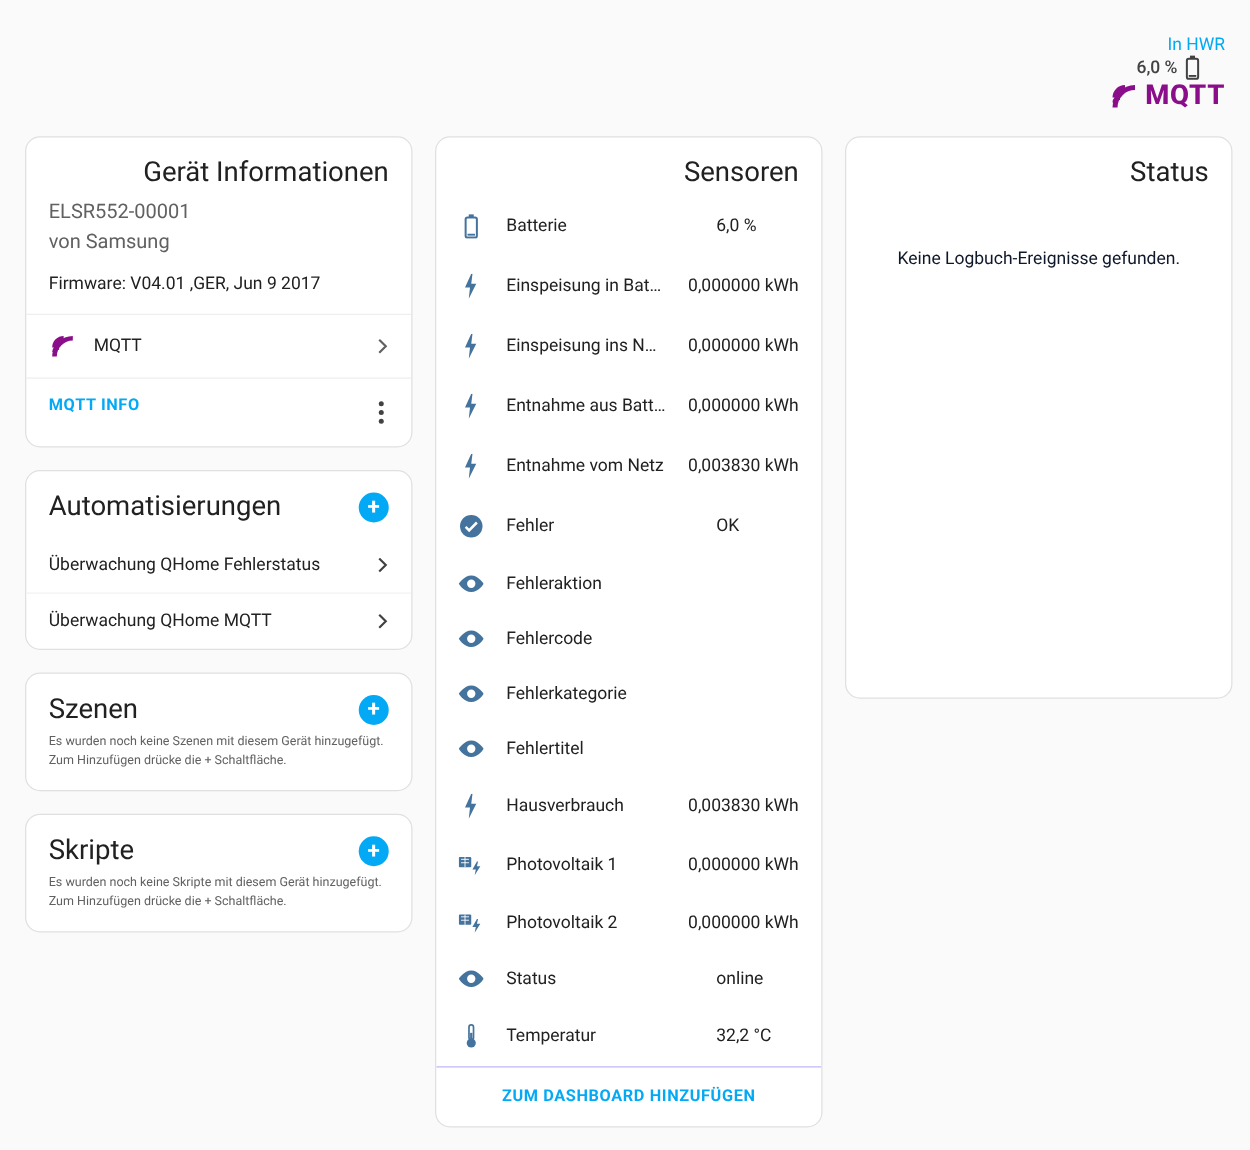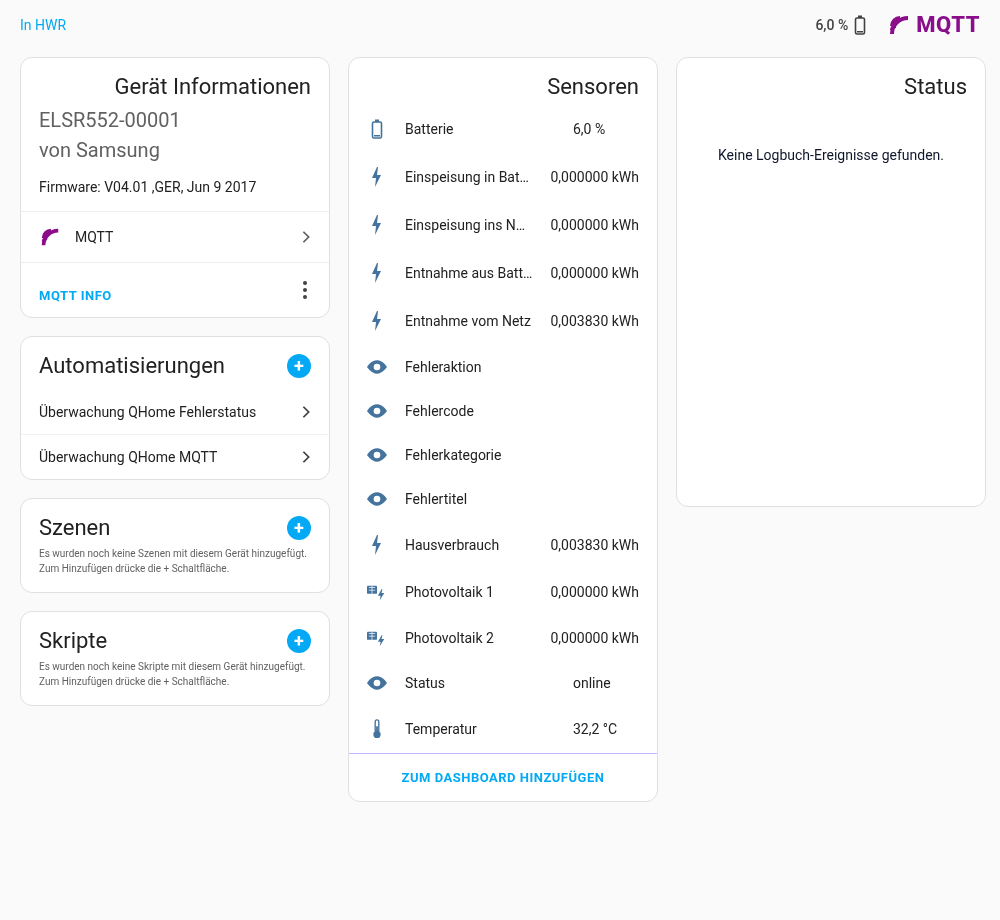--- a/index.html
+++ b/index.html
@@ -6,22 +6,23 @@
   body {
     font-family: -apple-system, BlinkMacSystemFont, "Segoe UI", Roboto, Arial, sans-serif;
     background: #fafafa;
     color: #212121;
     width: 1000px;
     height: 920px;
     overflow: hidden;
   }
   .topbar {
     display: flex;
-    align-items: center;
-    padding: 12px 20px 10px 20px;
+    align-items: flex-end;
+    padding: 28px 20px 10px 20px;
+    flex-direction: column;
   }
   .breadcrumb {
     color: #03a9f4;
     font-size: 14px;
   }
   .spacer { flex: 1; }
   .battery-status {
     display: flex;
     align-items: center;
     gap: 6px;
@@ -59,21 +60,21 @@
   }
   .card-header-row {
     display: flex;
     align-items: center;
     justify-content: space-between;
     padding: 16px 18px 6px 18px;
   }
   .card-header-row h2 { margin: 0; }
   .sub {
     color: #616161;
-    font-size: 20px;
+    font-size: 16px;
     line-height: 1.5;
     margin-top: 6px;
   }
   .firmware {
     color: #212121;
     font-size: 14px;
     margin-top: 14px;
   }
   .row-link {
     display: flex;
@@ -81,21 +82,21 @@
     padding: 14px 18px;
     border-top: 1px solid #eee;
     gap: 14px;
     font-size: 14px;
     color: #212121;
     cursor: pointer;
   }
   .row-link .label { flex: 1; }
   .row-footer {
     display: flex;
-    align-items: flex-end;
+    align-items: flex-start;
     justify-content: space-between;
     padding: 14px 18px;
     border-top: 1px solid #eee;
   }
   .row-footer .linkbtn {
     color: #03a9f4;
     font-size: 13px;
     font-weight: 700;
     letter-spacing: 0.5px;
     cursor: pointer;
@@ -311,20 +312,30 @@
             <span class="icon">
               <svg width="14" height="20" viewBox="0 0 12 20">
                 <path fill="#44739e" d="M6 0L1 11h4l-1 9 6-12H6l1-8z"></path>
               </svg>
             </span>
             <span class="name">Entnahme vom Netz</span>
             <span class="value">0,003830 kWh</span>
           </div>
           <div class="sensor-row">
             <span class="icon">
+              <svg width="20" height="20" viewBox="0 0 20 20">
+                <circle cx="10" cy="10" r="9" fill="#44739e"></circle>
+                <path d="M5.5 10.5l2.8 2.8L14.5 7" fill="none" stroke="#fff" stroke-width="2"></path>
+              </svg>
+            </span>
+            <span class="name">Fehler</span>
+            <span class="value">OK</span>
+          </div>
+          <div class="sensor-row">
+            <span class="icon">
               <svg width="20" height="14" viewBox="0 0 24 16">
                 <path fill="#44739e" d="M12 0C5 0 0 8 0 8s5 8 12 8 12-8 12-8S19 0 12 0zm0 12a4 4 0 110-8 4 4 0 010 8z"></path>
               </svg>
             </span>
             <span class="name">Fehleraktion</span>
             <span class="value"></span>
           </div>
           <div class="sensor-row">
             <span class="icon">
               <svg width="20" height="14" viewBox="0 0 24 16">

